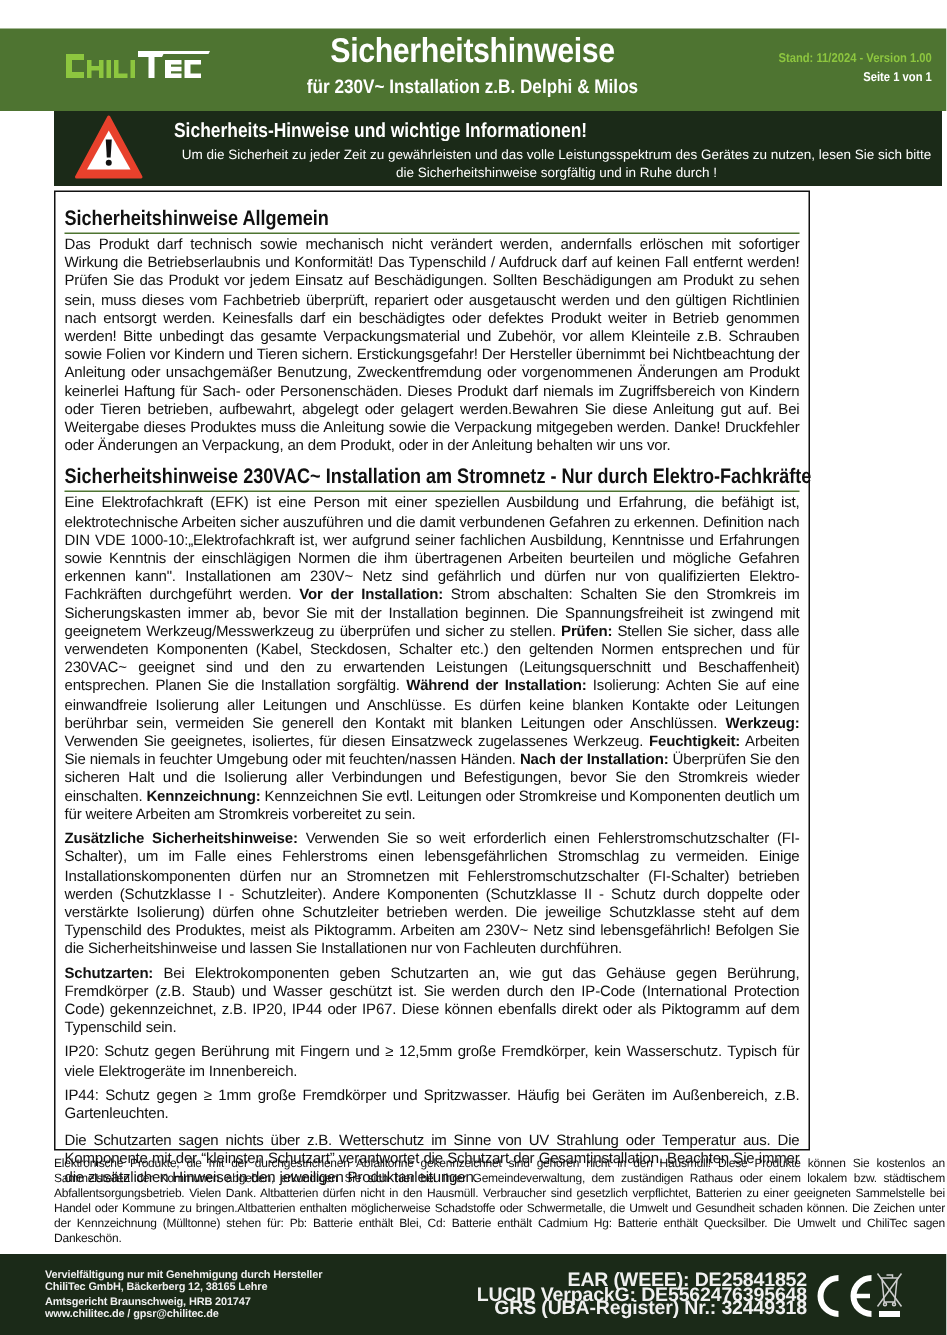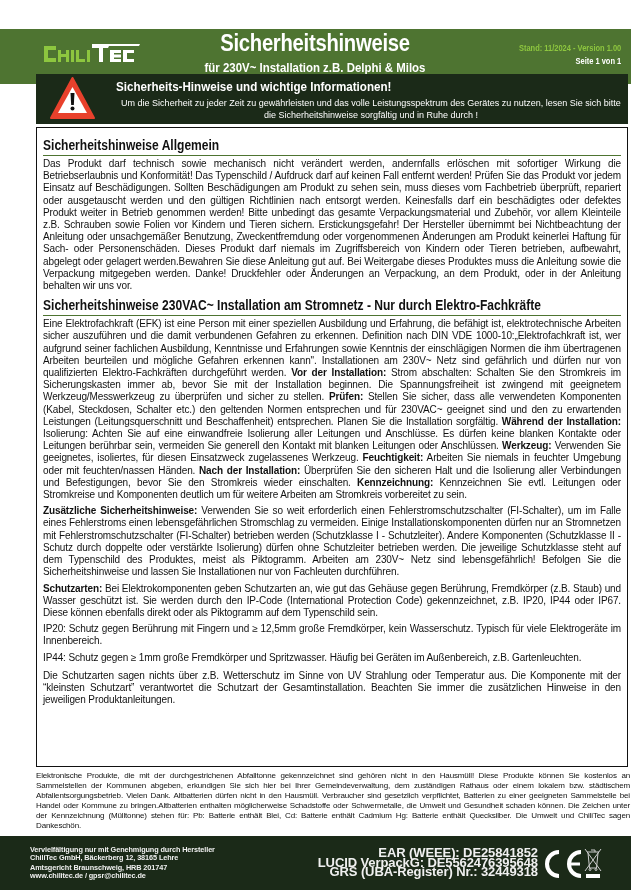--- a/index.html
+++ b/index.html
@@ -1,20 +1,20 @@
 <!DOCTYPE html>
 <html><head>
   <meta charset="utf-8">
   <style>
     * { margin: 0; padding: 0; box-sizing: border-box; }
     html, body { width: 631px; height: 890px; background: #ffffff; overflow: hidden; }
     body { font-family: "Liberation Sans", sans-serif; color: #111; position: relative; }
 
     .header {
-      position: absolute; left: 0; top: 29px; width: 631px; height: 55px;
+      position: absolute; left: 0; top: 19px; width: 631px; height: 55px;
       background: #4e7431;
     }
     .logo {
       position: absolute; left: 42px; top: 11px; width: 100px; height: 28px;
     }
     .header-title {
       position: absolute; left: 150px; width: 330px; top: 1px; text-align: center;
       color: #ffffff; font-family: "Liberation Sans", sans-serif; font-weight: bold;
       font-size: 23px; letter-spacing: -0.3px; transform: scaleX(0.88);
     }
@@ -36,21 +36,21 @@
       position: absolute; left: 80px; top: 5px; color: #fff; font-weight: bold;
       font-size: 13.5px; transform: scaleX(0.86); transform-origin: left;
       white-space: nowrap;
     }
     .warning-text {
       position: absolute; left: 80px; top: 23px; width: 510px; color: #fff;
       font-size: 9px; line-height: 12px; text-align: center;
     }
 
     .content-box {
-      position: absolute; left: 36px; top: 127px; width: 592px; height: 640px;
+      position: absolute; left: 36px; top: 127px; width: 504px; height: 640px;
       border: 1.5px solid #111; background: #fff;
     }
     .section-heading {
       font-weight: bold; font-size: 14px; color: #111; white-space: nowrap;
       transform: scaleX(0.86); transform-origin: left; margin: 0 6px;
     }
     .rule { height: 1px; background: #4e7431; margin: 2px 6px 2px 6px; }
     .para {
       font-size: 10px; line-height: 12.2px; margin: 0 6px; text-align: justify;
       letter-spacing: -0.12px; color: #111;

